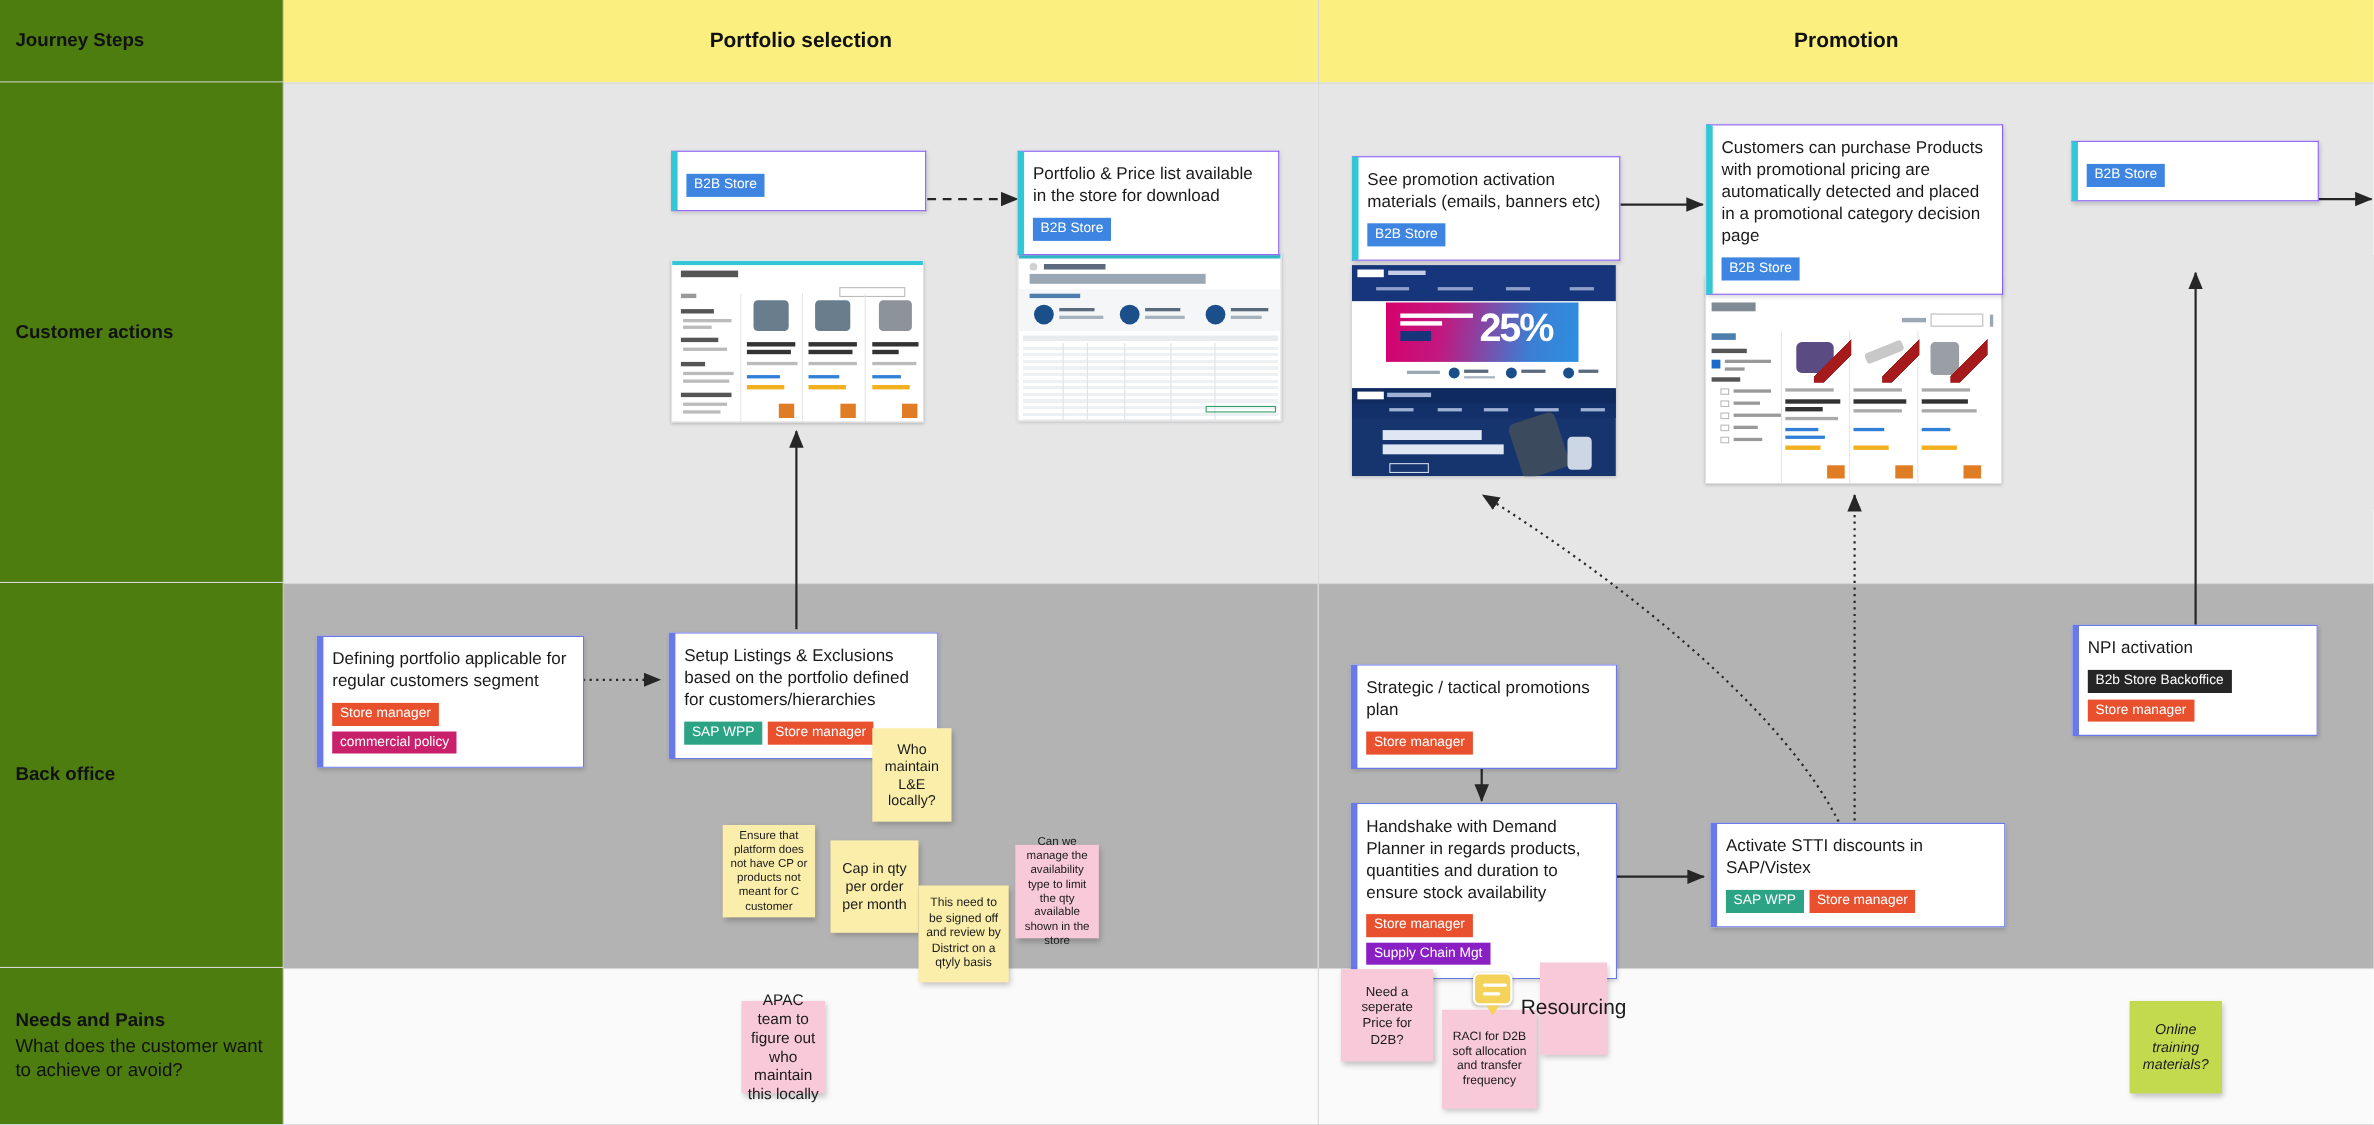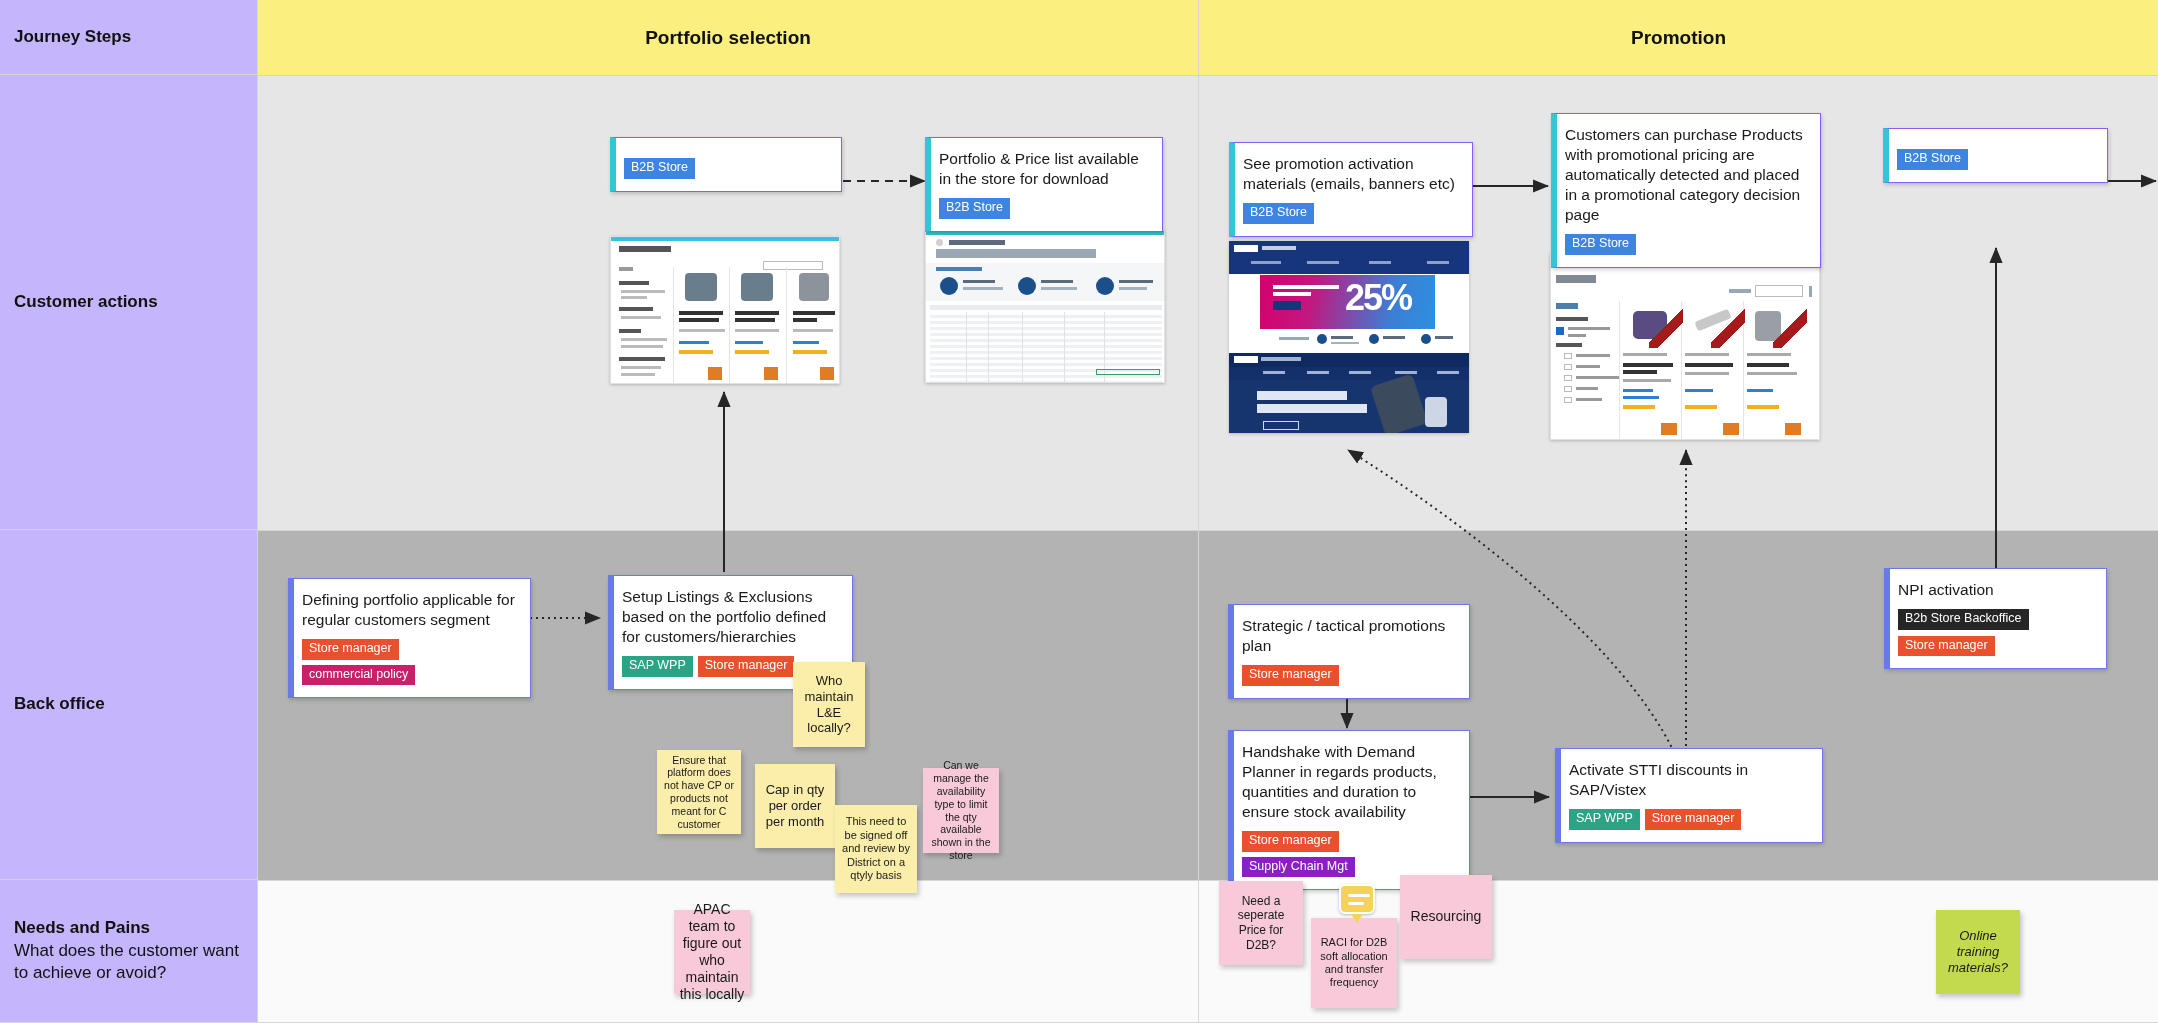--- a/index.html
+++ b/index.html
@@ -2,21 +2,21 @@
 <html><head>
 <meta charset="utf-8">
 <style>
   * { box-sizing: border-box; margin:0; padding:0; }
   html,body { width:2158px; height:1023px; overflow:hidden; background:#fff;
               font-family:"Liberation Sans", sans-serif; }
 
   .board { position:relative; width:2158px; height:1023px; }
 
   
-  .rowlabel { position:absolute; left:0; width:258px; background:#c4b5fd;
+  .rowlabel { position:absolute; left:0; width:258px; background:#4d7c0f;
               border-right:1px solid #d6d6d6; border-bottom:1px solid #d6d6d6;
               display:flex; align-items:center; }
   .rowlabel .inner { padding-left:14px; }
   .rowlabel .t { font-size:17px; font-weight:bold; color:#111; line-height:1.35; }
   .rowlabel .s { font-size:17px; font-weight:normal; color:#111; line-height:1.35; }
 
   
   .cell { position:absolute; }
   .hdr { background:#faef7f; display:flex; align-items:center; justify-content:center; }
   .hdr span { font-size:19px; font-weight:bold; color:#111; }
@@ -412,21 +412,21 @@
   </div>
 
   <div style="position:absolute; left:1339px; top:884px; width:36px; height:30px;
               background:#f5d259; border:2px solid #fff; border-radius:6px;
               box-shadow:0 1px 3px rgba(0,0,0,.25);">
     <div style="position:absolute;left:7px;top:8px;width:22px;height:3px;background:#fff;border-radius:2px;"></div>
     <div style="position:absolute;left:7px;top:16px;width:16px;height:3px;background:#fff;border-radius:2px;"></div>
     <div style="position:absolute;left:10px;top:28px;width:0;height:0;border-left:6px solid transparent;border-right:6px solid transparent;border-top:9px solid #f5d259;"></div>
   </div>
 
-  <div class="note p" style="left:1400px; top:875px; width:92px; height:84px; font-size:14px;align-items:center;">
+  <div class="note p" style="left:1400px; top:875px; width:61px; height:84px; font-size:19px;align-items:center;">
     <span>Resourcing</span>
   </div>
 
   <div class="note g" style="left:1936px; top:910px; width:84px; height:84px; font-size:13px;font-style:italic;">
     <span>Online training materials?</span>
   </div>
 
 </div>
 
 </body></html>

